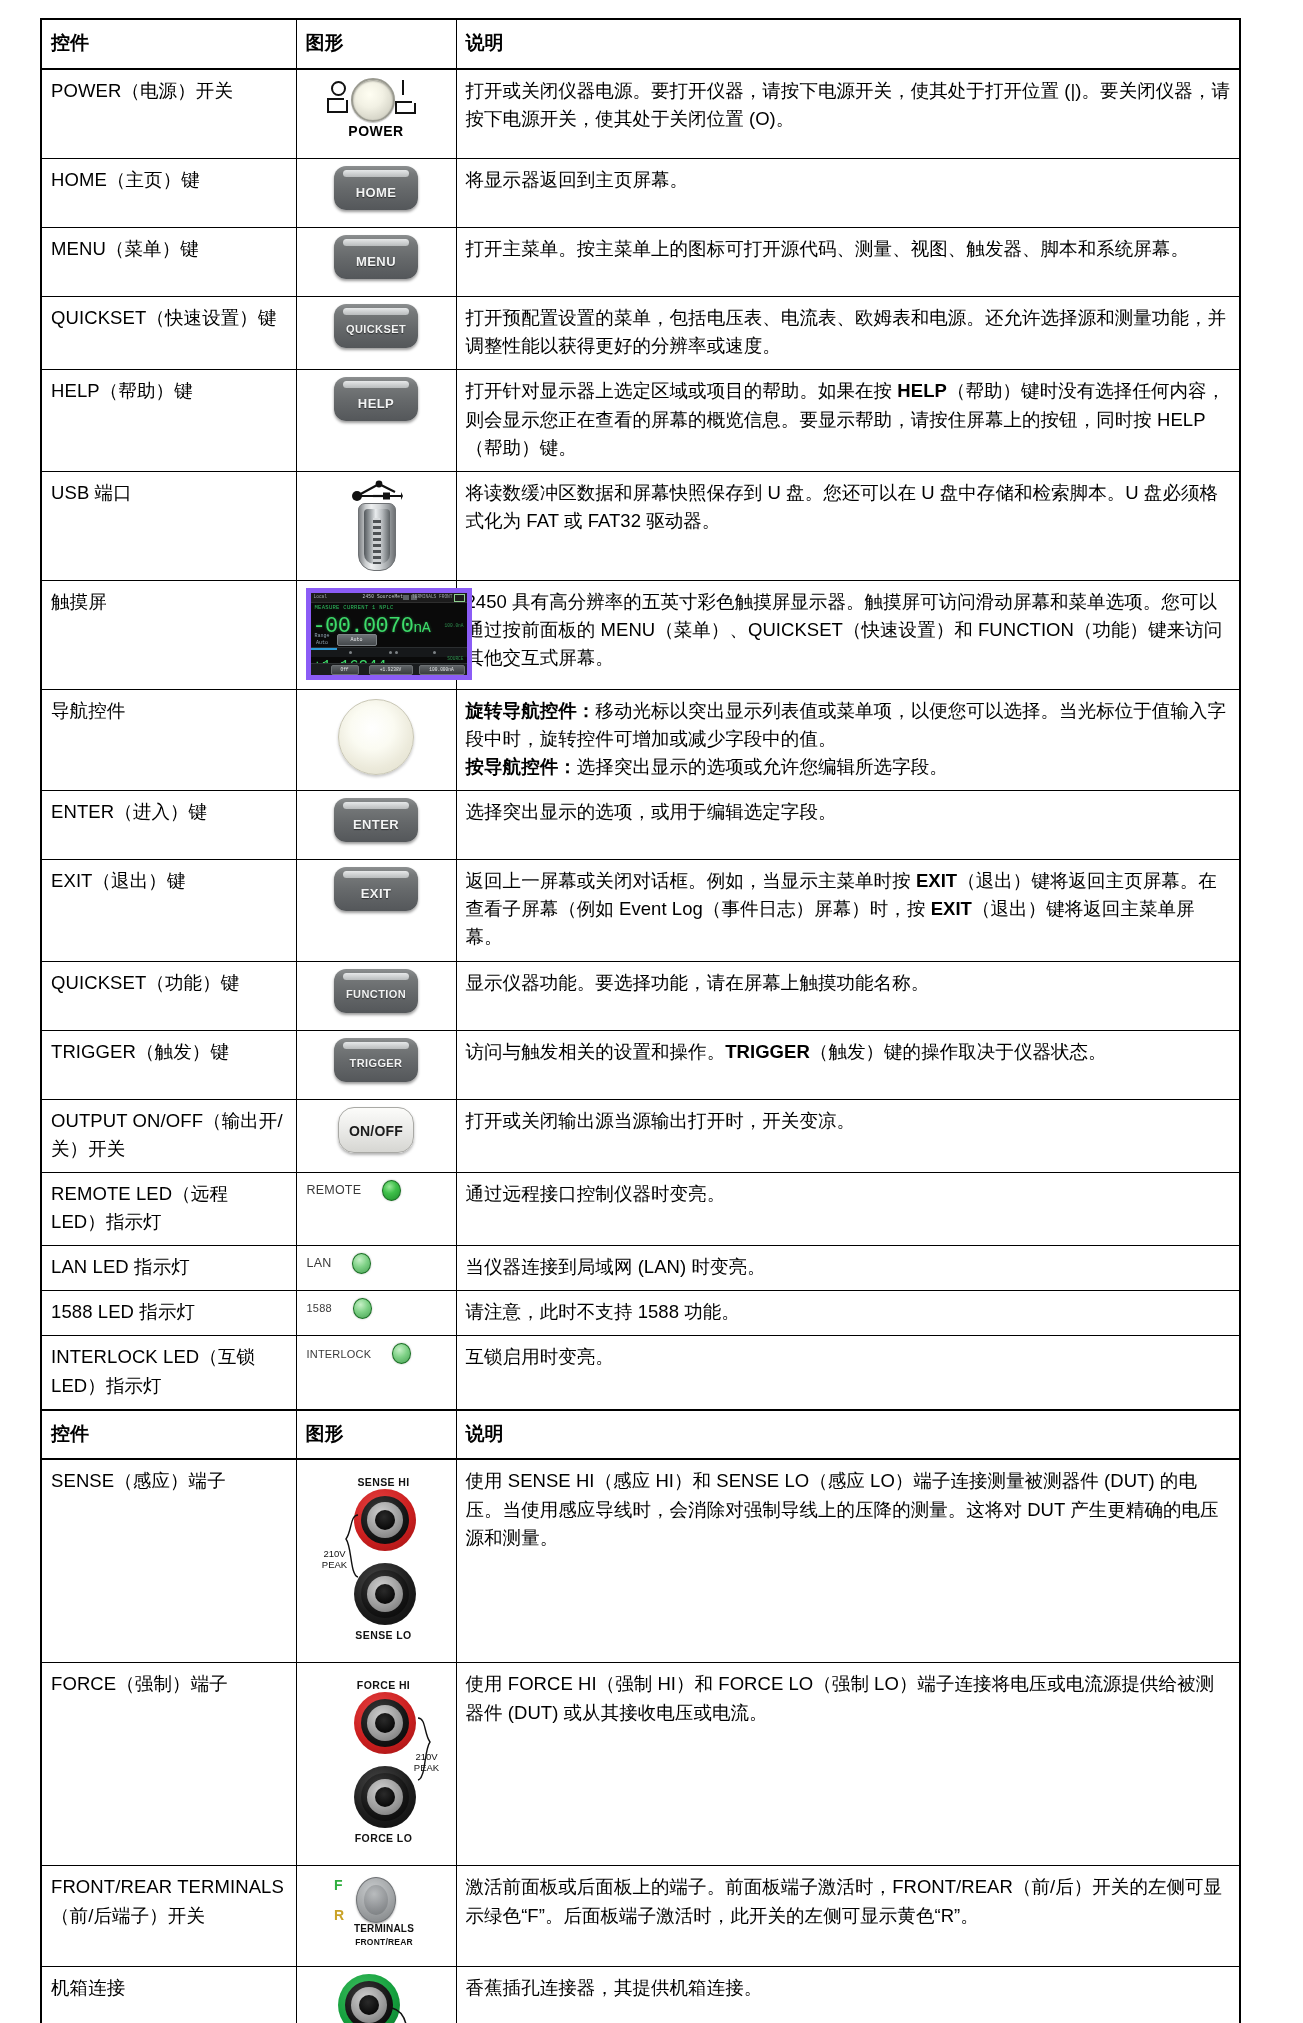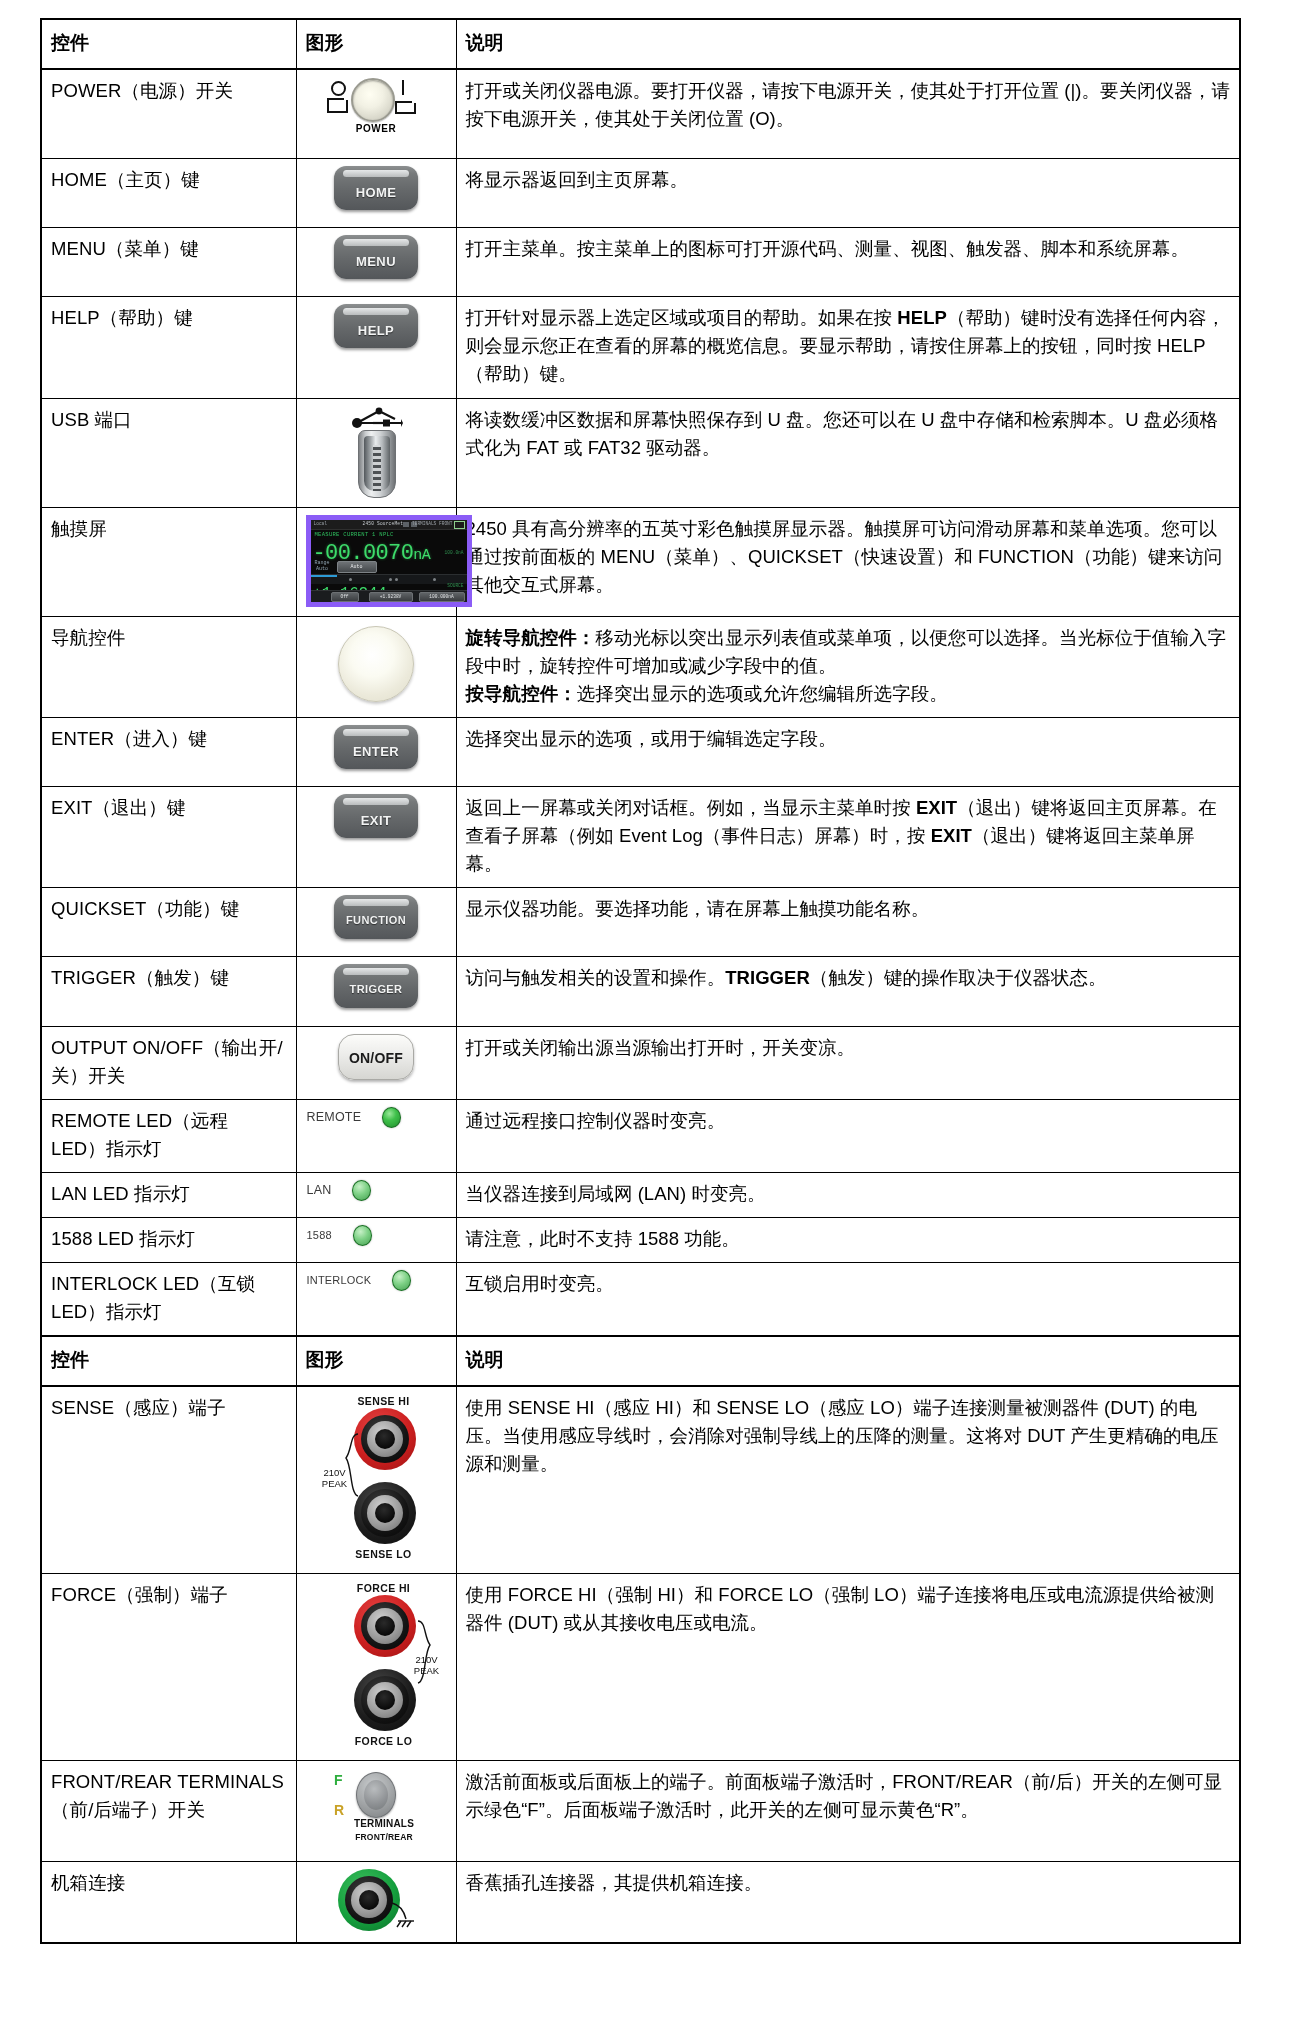--- a/index.html
+++ b/index.html
@@ -58,21 +58,21 @@
     background:radial-gradient(circle at 42% 36%,#fffef2 0%,#f2f1e4 38%,#d8d7ca 72%,#bfbeb2 100%);
     border:2px solid #9a9a90;
     box-shadow:0 1px 2px rgba(0,0,0,.35) inset,0 1px 1px rgba(0,0,0,.25);
   }
   .pw-o{position:absolute;left:15px;top:4px;width:11px;height:11px;border:2px solid #111;border-radius:50%;}
   .pw-i{position:absolute;left:86px;top:3px;width:2px;height:15px;background:#111;}
   .pw-sq1{position:absolute;left:11px;top:23px;width:17px;height:11px;border:2px solid #111;border-top:none;}
   .pw-sq1:after{content:"";position:absolute;left:-2px;top:-2px;width:17px;height:2px;background:#111;}
   .pw-sq2{position:absolute;left:79px;top:26px;width:17px;height:9px;border:2px solid #111;border-top:none;}
   .pw-sq2:after{content:"";position:absolute;left:-2px;top:-2px;width:17px;height:2px;background:#111;}
-  .pw-label{position:absolute;left:0;top:44px;width:120px;text-align:center;font-size:10px;font-weight:bold;letter-spacing:.5px;}
+  .pw-label{position:absolute;left:0;top:44px;width:120px;text-align:center;font-size:14px;font-weight:bold;letter-spacing:.5px;}
 
   
   .key{
     display:inline-block;position:relative;
     width:84px;height:44px;border-radius:12px;
     background:linear-gradient(180deg,#8c8f90 0%,#76797a 18%,#65686a 55%,#54575a 100%);
     box-shadow:0 2px 3px rgba(0,0,0,.4);
     overflow:hidden;
   }
   .key:before{
@@ -184,21 +184,21 @@
   .jack.black .ring{background:radial-gradient(circle at 40% 32%,#4a4a4a 0%,#1d1d1d 55%,#0b0b0b 100%);}
   .jack.green .ring{background:radial-gradient(circle at 40% 32%,#3fbf5f 0%,#15a03e 55%,#0b6e29 100%);}
   .jack .r2{position:absolute;inset:7px;border-radius:50%;
     background:radial-gradient(circle at 40% 32%,#3c3c3c 0%,#141414 60%,#050505 100%);}
   .jack .r3{position:absolute;inset:13px;border-radius:50%;
     background:radial-gradient(circle at 40% 32%,#cfcfcf 0%,#9d9d9d 55%,#6f6f6f 100%);}
   .jack .hole{position:absolute;inset:21px;border-radius:50%;
     background:radial-gradient(circle at 45% 35%,#2a2a2a 0%,#0a0a0a 70%,#000 100%);}
   .jack-cap{font-size:10.5px;letter-spacing:.4px;text-align:center;color:#111;font-weight:bold;}
 
-  .term-block{position:relative;width:150px;margin:0 auto;}
+  .term-block{position:relative;width:150px;margin:8px auto;}
   .peak-label{
     position:absolute;font-size:9.5px;line-height:1.15;color:#111;text-align:center;
   }
 
   
   .fr-wrap{position:relative;width:140px;height:84px;margin:0 auto;}
   .fr-f{position:absolute;left:28px;top:2px;font-size:14px;font-weight:bold;color:#2fae3f;}
   .fr-r{position:absolute;left:28px;top:32px;font-size:14px;font-weight:bold;color:#c9a227;}
   .fr-btn{
     position:absolute;left:50px;top:4px;width:38px;height:44px;border-radius:50%;
@@ -256,20 +256,27 @@
       </tr>
 
       <tr>
         <td class="control">MENU（菜单）键</td>
         <td class="graphic">
           <span class="key"><span>MENU</span></span>
         </td>
         <td class="desc">打开主菜单。按主菜单上的图标可打开源代码、测量、视图、触发器、脚本和系统屏幕。</td>
       </tr>
 
+      <tr>
+        <td class="control">QUICKSET（快速设置）键</td>
+        <td class="graphic">
+          <span class="key small"><span>QUICKSET</span></span>
+        </td>
+        <td class="desc">打开预配置设置的菜单，包括电压表、电流表、欧姆表和电源。还允许选择源和测量功能，并调整性能以获得更好的分辨率或速度。</td>
+      </tr>
 
       <tr>
         <td class="control">HELP（帮助）键</td>
         <td class="graphic">
           <span class="key"><span>HELP</span></span>
         </td>
         <td class="desc">打开针对显示器上选定区域或项目的帮助。如果在按 <b>HELP</b>（帮助）键时没有选择任何内容，则会显示您正在查看的屏幕的概览信息。要显示帮助，请按住屏幕上的按钮，同时按 HELP（帮助）键。</td>
       </tr>
 
       <tr>

